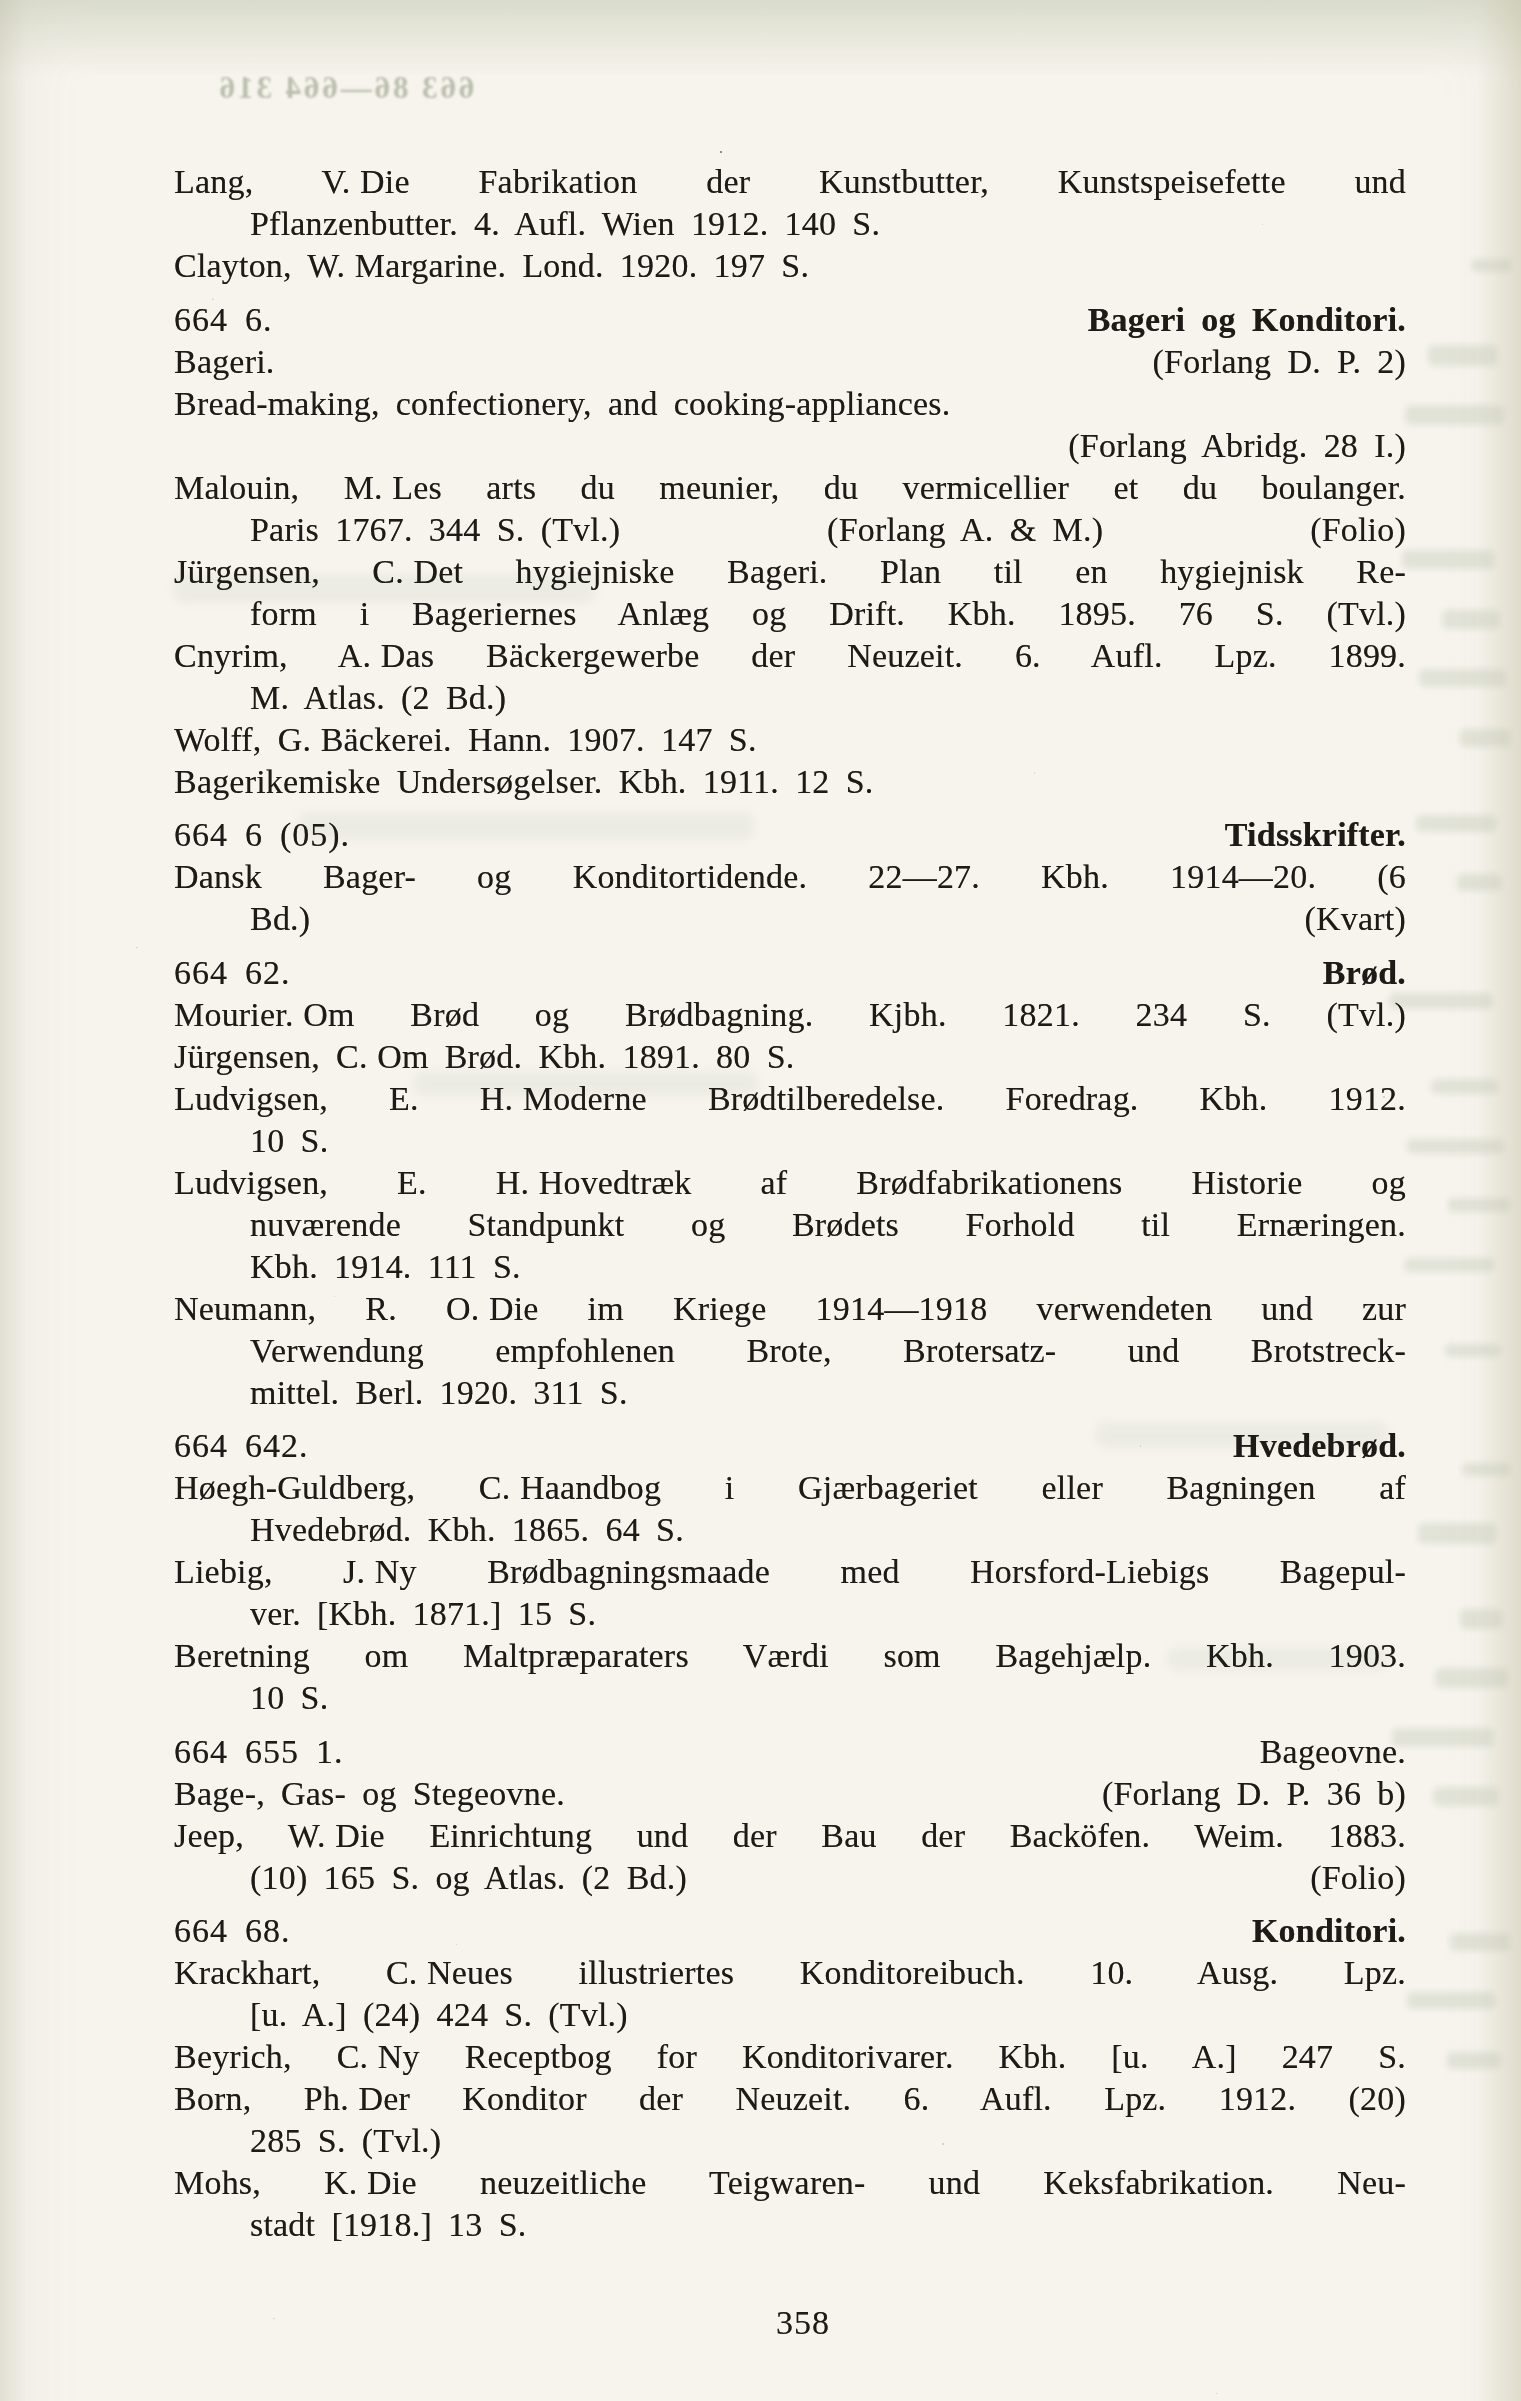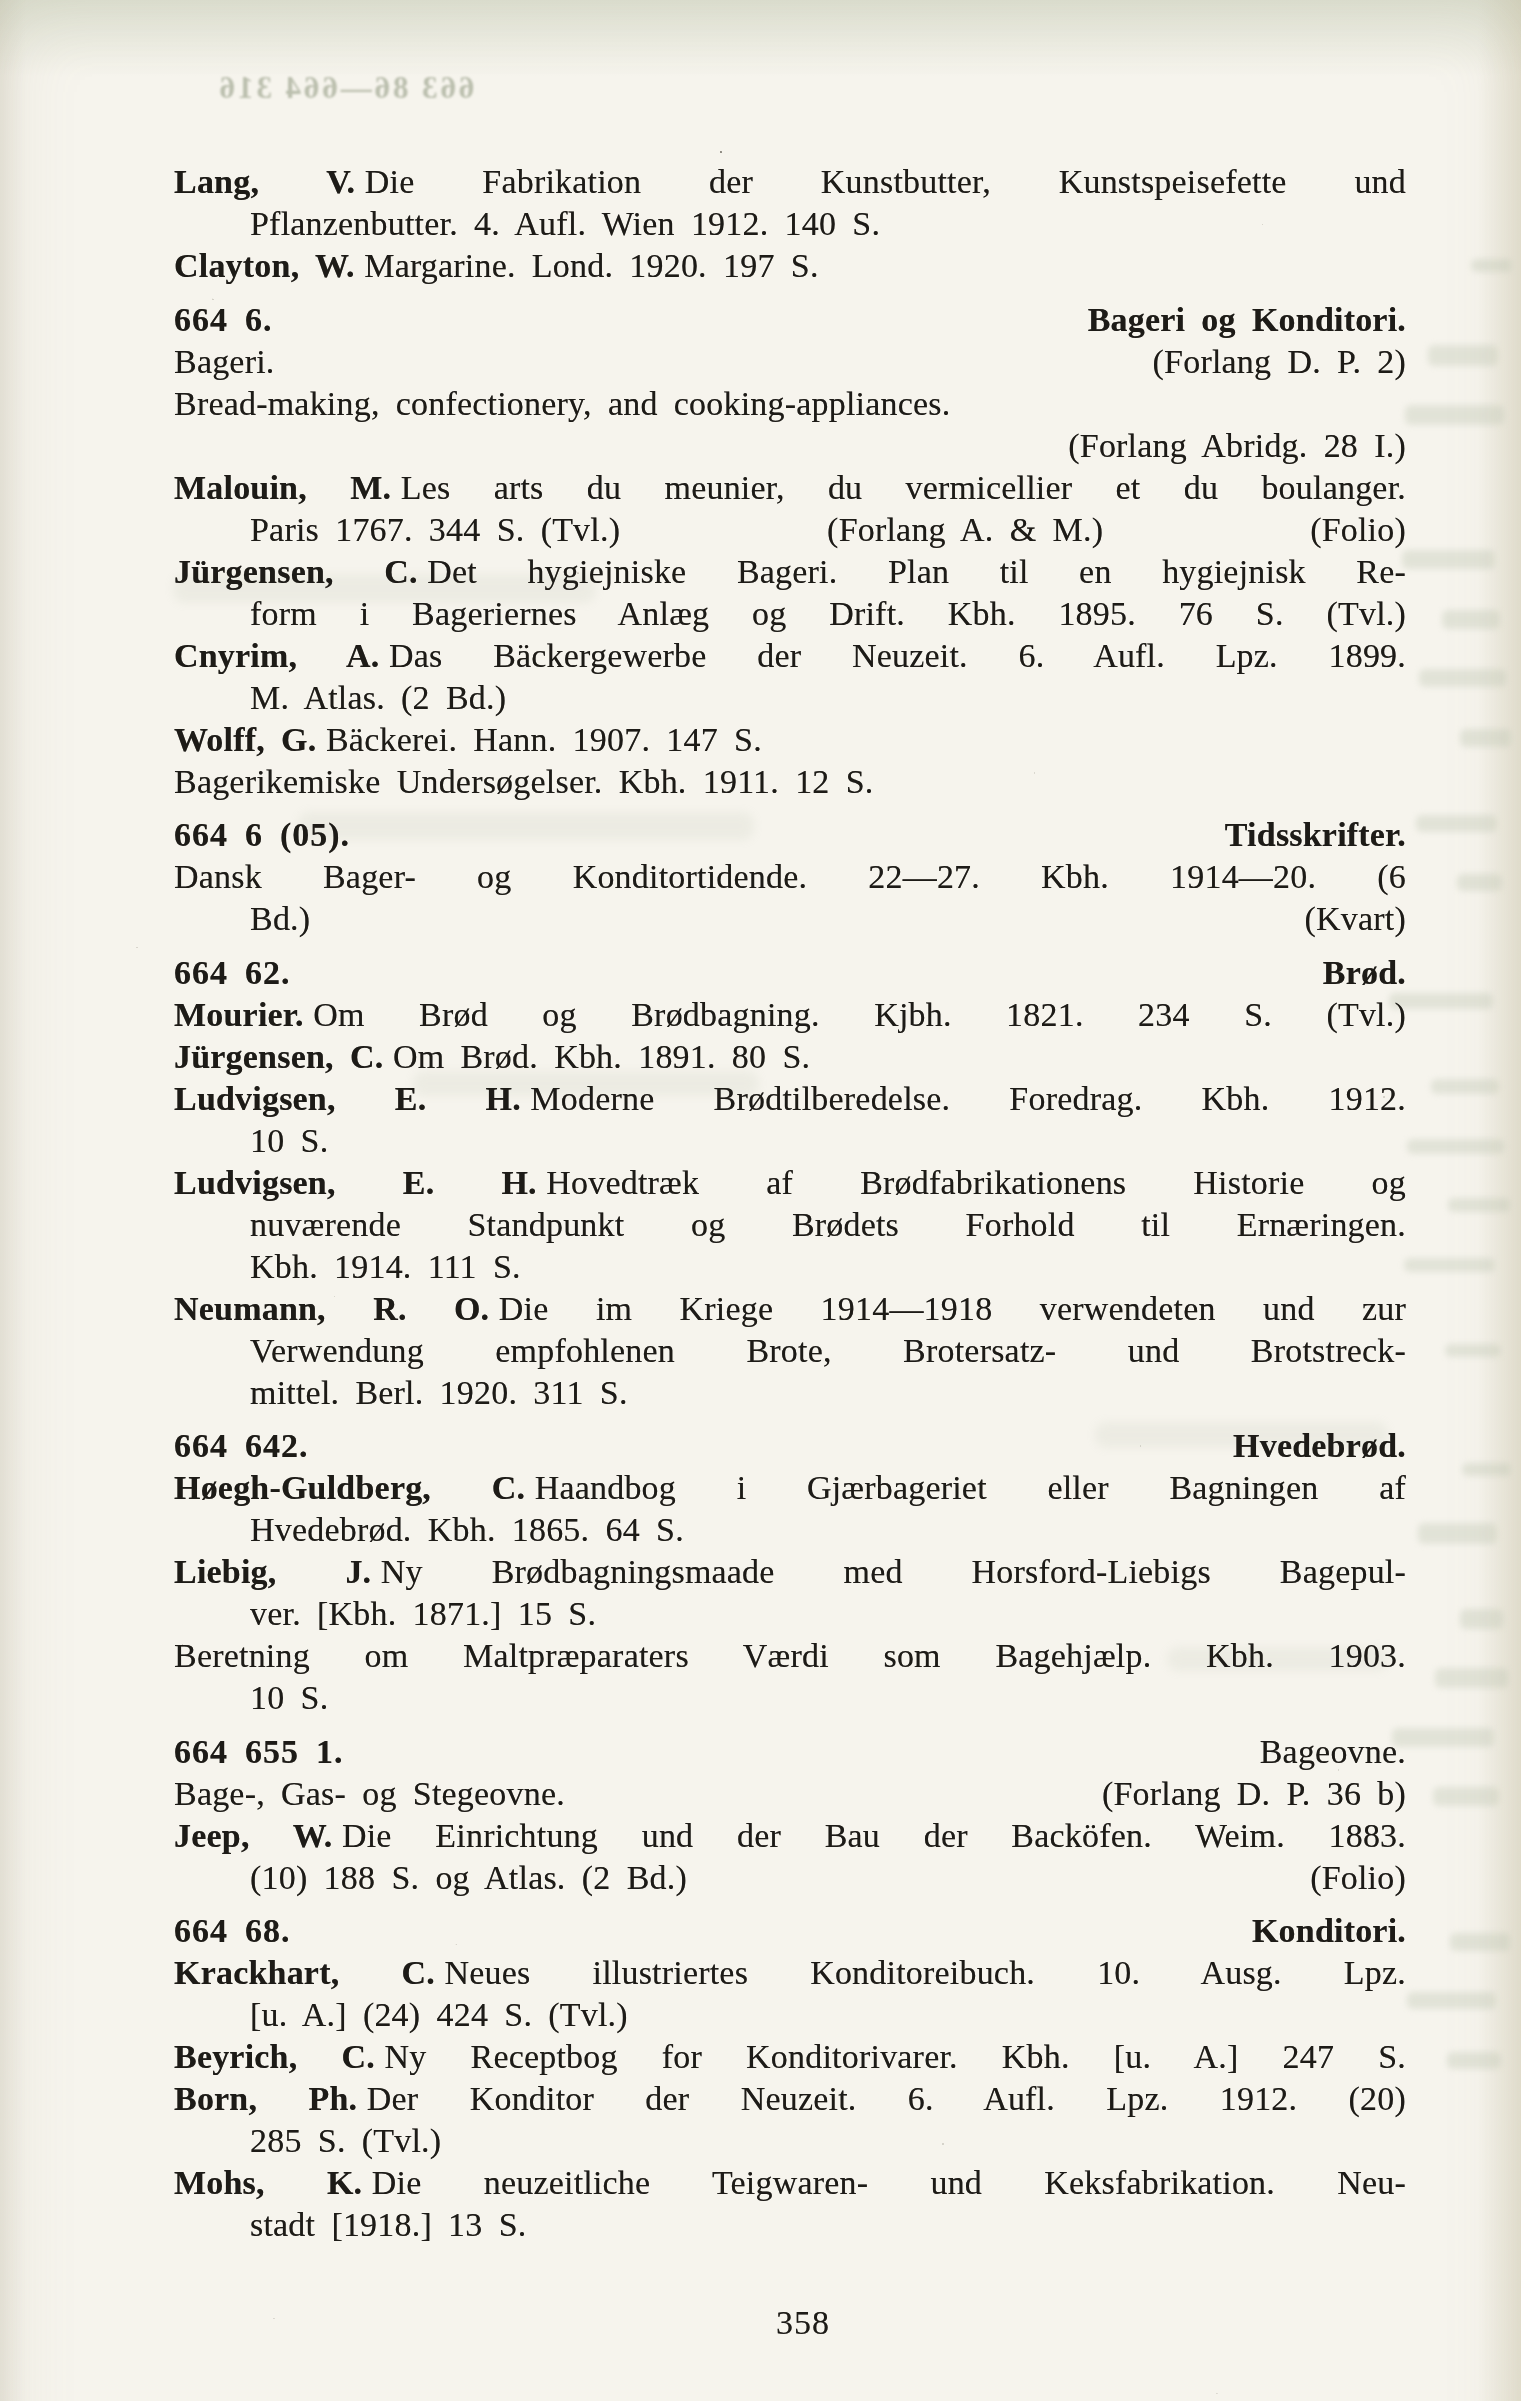--- a/index.html
+++ b/index.html
@@ -47,21 +47,21 @@
       font-size:34px;line-height:42px;word-spacing:.22em;letter-spacing:0.2px;
       text-shadow:0 0 0.6px rgba(25,22,18,.55);}
   .line{min-height:42px;white-space:nowrap;}
   .ind{padding-left:76px;}
   .just{white-space:normal;text-align:justify;text-align-last:justify;}
   .head{margin-top:11.5px;font-weight:700;}
   .head .cell-left{letter-spacing:1px;}
   .row{display:flex;justify-content:space-between;align-items:flex-end;white-space:normal;}
   .row .cell-left{flex:0 0 auto;}
   .row .cell-mid,.row .cell-right{flex:0 0 auto;}
-  b{font-weight:700;margin-right:.28em;margin-top:25px;}
+  b{font-weight:400;margin-right:.28em;margin-top:25px;}
   .pagenum{position:absolute;left:174px;top:2302px;width:1258px;height:42px;
       line-height:42px;font-size:34px;text-align:center;letter-spacing:1px;
       text-shadow:0 0 0.6px rgba(25,22,18,.5);}
 </style>
 </head>
 <body>
 
 <div class="page">
   <div class="tint-top"></div>
 
@@ -169,21 +169,21 @@
       <div class="line head row">
         <span class="cell-left"><b>664 655 1.</b></span>
         <span class="cell-right" style="font-weight: 400;">Bageovne.</span>
       </div>
       <div class="line row">
         <span class="cell-left"><span>Bage-, Gas- og Stegeovne.</span></span>
         <span class="cell-right">(Forlang D. P. 36 b)</span>
       </div>
       <div class="line just"><b>Jeep, W.</b><span>Die Einrichtung und der Bau der Backöfen. Weim. 1883.</span></div>
       <div class="line ind row">
-        <span class="cell-left"><span>(10) 188 S. og Atlas. (2 Bd.)</span></span>
+        <span class="cell-left"><span>(10) 165 S. og Atlas. (2 Bd.)</span></span>
         <span class="cell-right">(Folio)</span>
       </div>
       <div class="line head row">
         <span class="cell-left"><b>664 68.</b></span>
         <span class="cell-right" style="font-weight: 700;">Konditori.</span>
       </div>
       <div class="line just"><b>Krackhart, C.</b><span>Neues illustriertes Konditoreibuch. 10. Ausg. Lpz.</span></div>
       <div class="line ind"><span>[u. A.] (24) 424 S. (Tvl.)</span></div>
       <div class="line just"><b>Beyrich, C.</b><span>Ny Receptbog for Konditorivarer. Kbh. [u. A.] 247 S.</span></div>
       <div class="line just"><b>Born, Ph.</b><span>Der Konditor der Neuzeit. 6. Aufl. Lpz. 1912. (20)</span></div>

